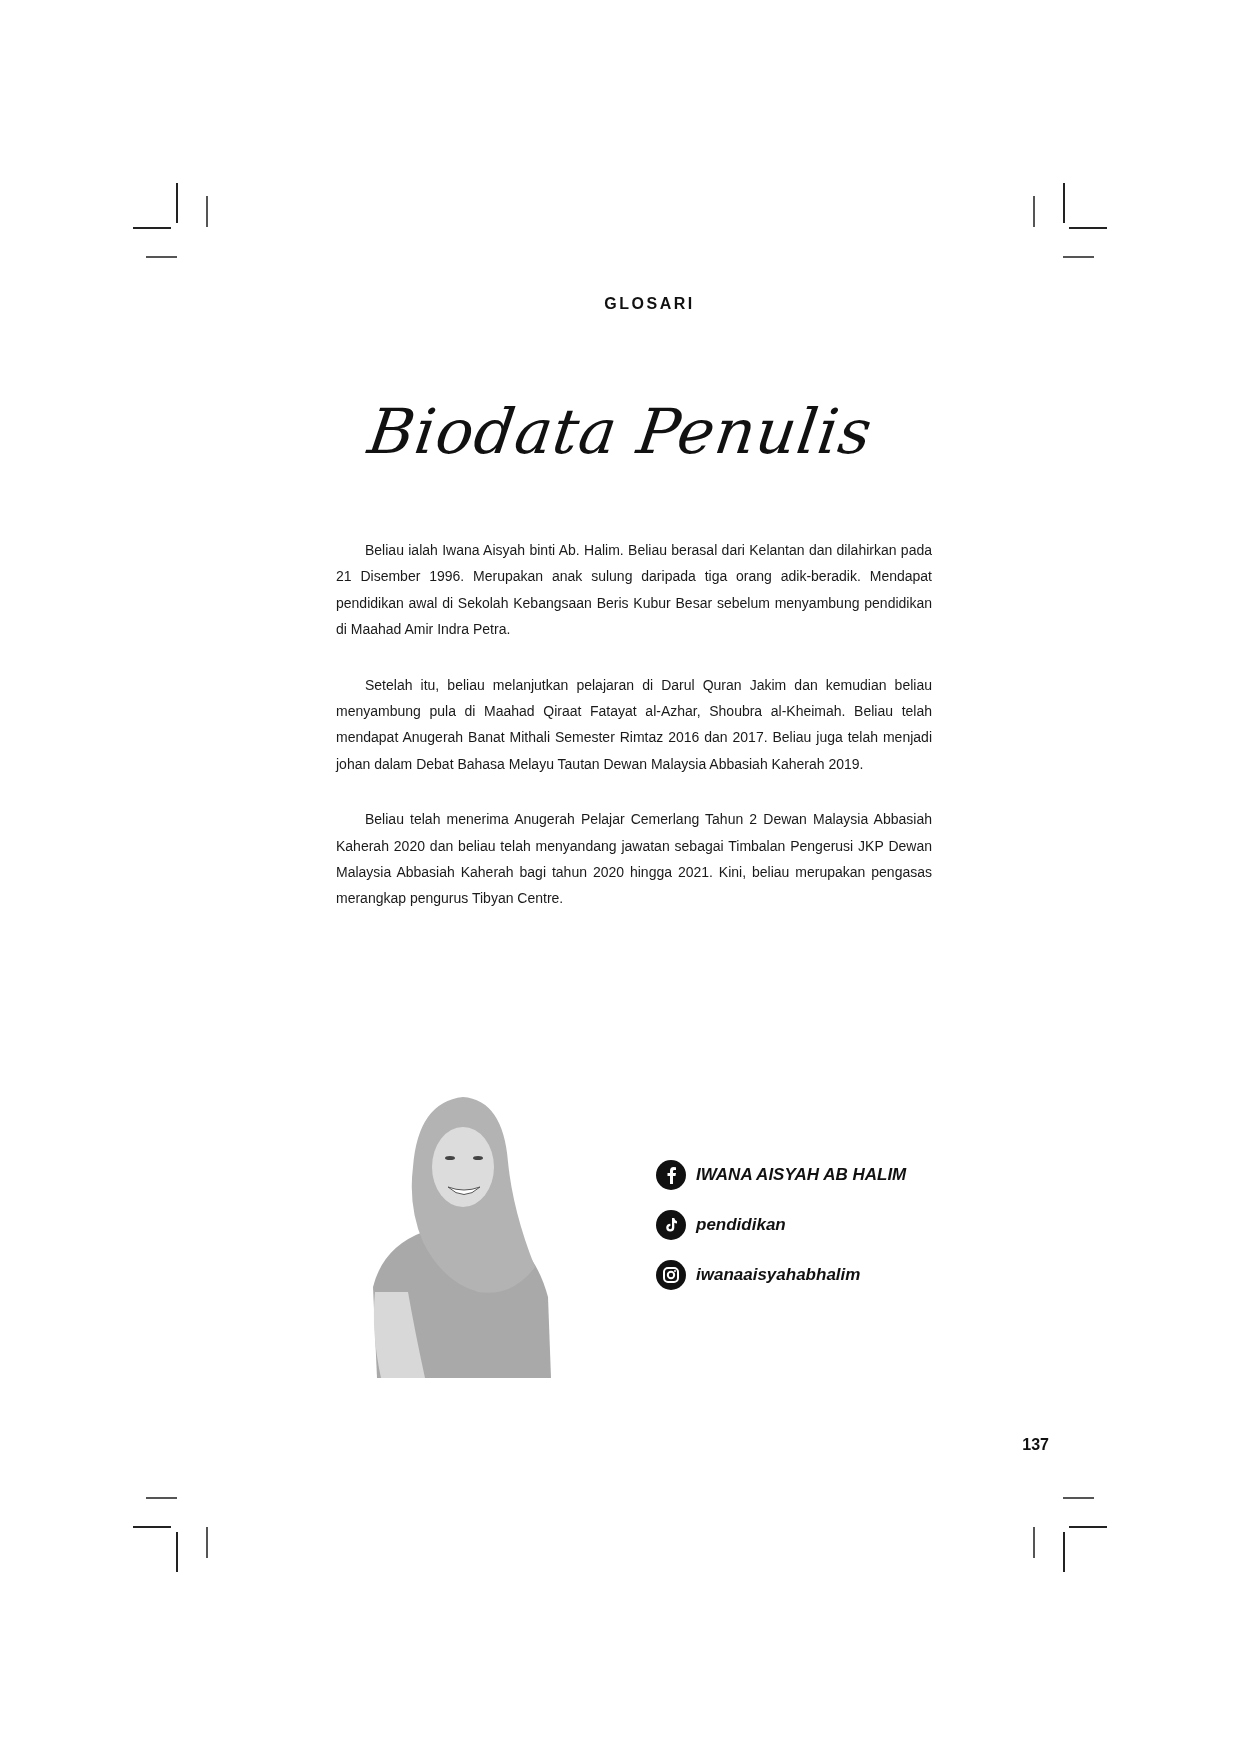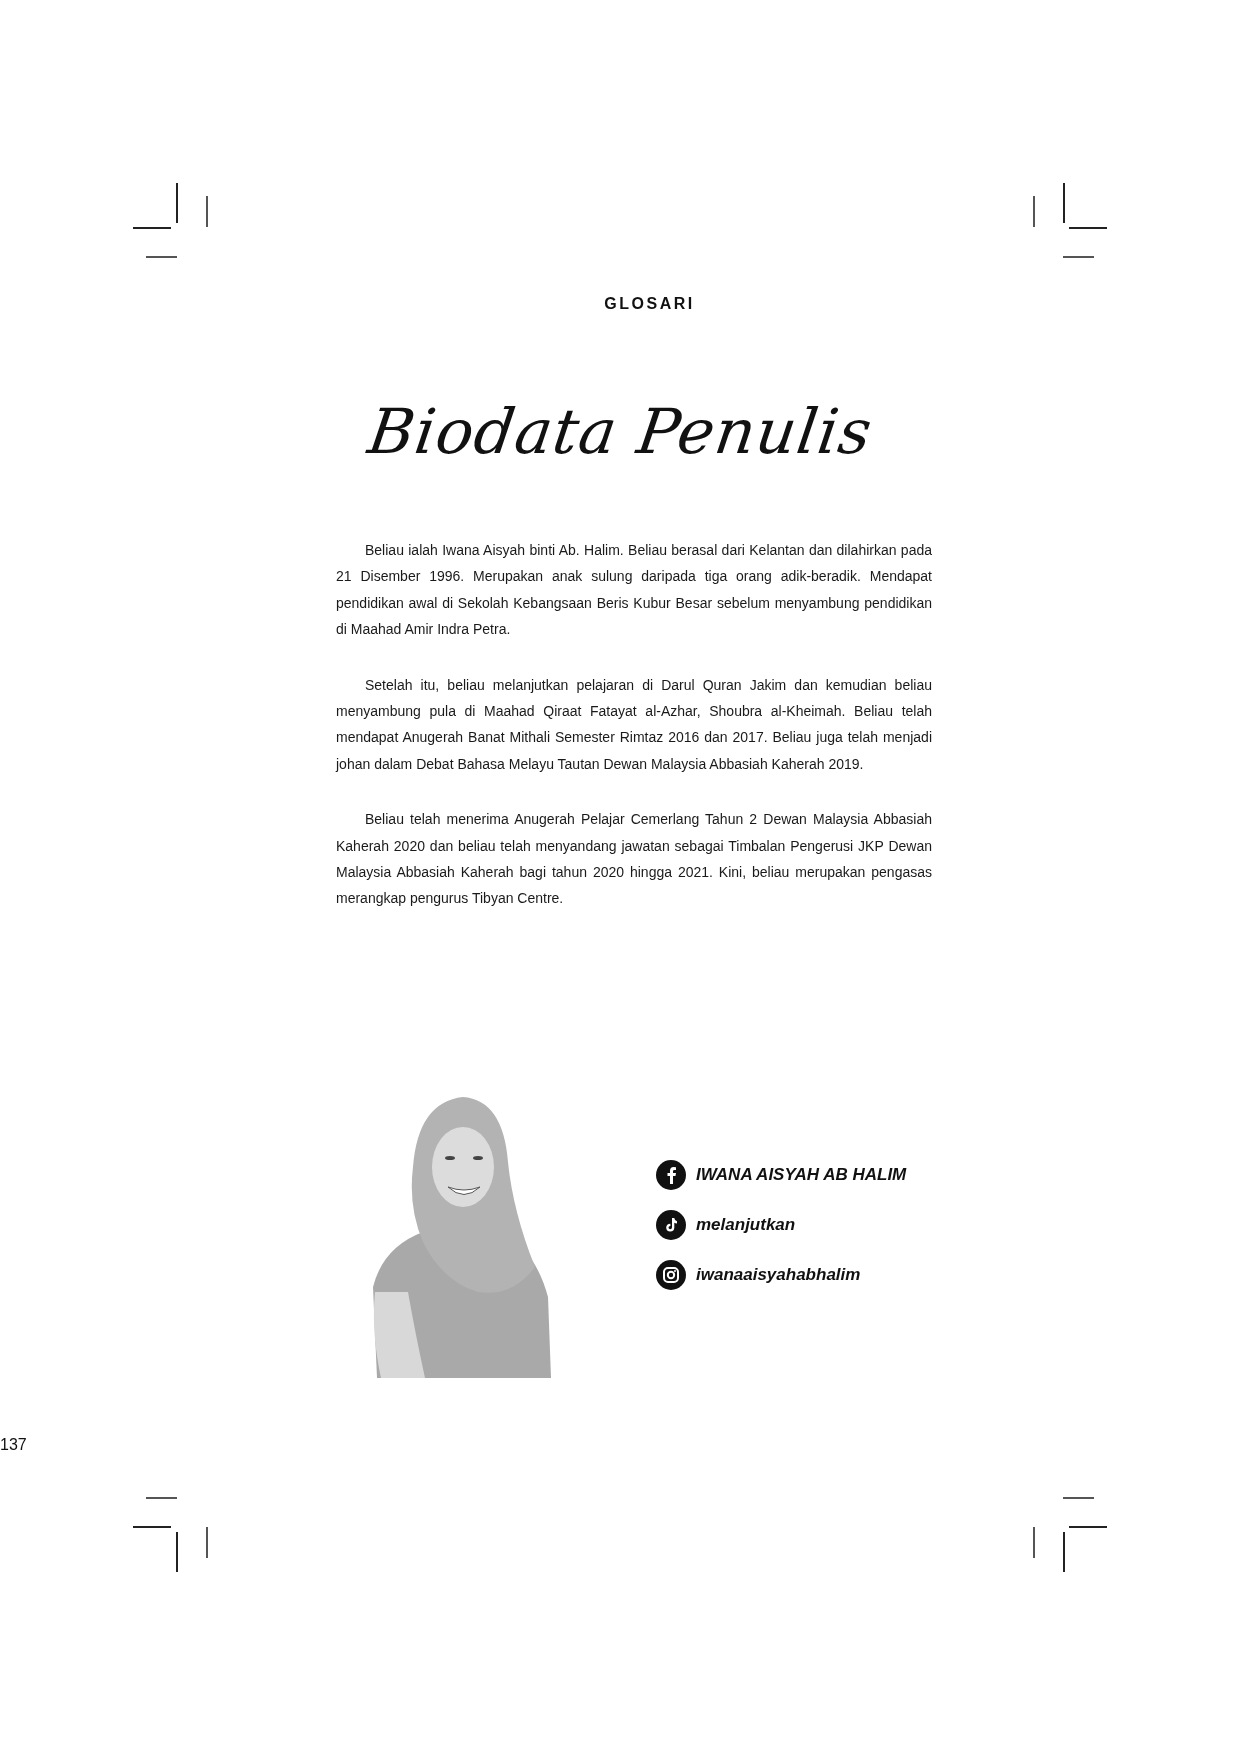--- a/index.html
+++ b/index.html
@@ -10,21 +10,21 @@
   .crop.light { background:#555; }
   .running-head { position:absolute; top:295px; left:0; width:1241px; text-align:center; font-size:16px; font-weight:bold; letter-spacing:2.5px; color:#111;padding-left:29px; }
   .title { position:absolute; top:395px; left:0; width:1241px; text-align:center; font-family:"DejaVu Serif", serif; font-style:italic; font-size:62px; color:#111; letter-spacing:1px; transform:skewX(-8deg); }
   .body-text { position:absolute; left:336px; width:596px; top:537px; font-size:14px; line-height:26.4px; color:#1a1a1a; }
   .body-text p { margin:0 0 29px 0; text-indent:29px; text-align:justify; }
   .photo { position:absolute; left:363px; top:1092px; width:190px; height:286px; }
   .contacts { position:absolute; left:656px; top:1160px; }
   .contact { display:flex; align-items:center; height:30px; margin-bottom:20px; }
   .contact .ic { width:30px; height:30px; border-radius:50%; background:#111; display:flex; align-items:center; justify-content:center; margin-right:10px; flex:none; }
   .contact .lbl { font-weight:bold; font-style:italic; font-size:17px; color:#111; }
-  .page-num { position:absolute; top:1436px; left:0; width:1049px; text-align:left; font-weight:normal; font-size:16px; color:#111; }
+  .page-num { position:absolute; top:1436px; left:0; width:1049px; text-align:right; font-weight:bold; font-size:16px; color:#111; }
 </style>
 </head>
 <body>
 
 <div class="crop v" style="left:176px;top:183px;height:40px;"></div>
 <div class="crop v light" style="left:206px;top:196px;height:31px;"></div>
 <div class="crop h" style="left:133px;top:227px;width:38px;"></div>
 <div class="crop h light" style="left:146px;top:256px;width:31px;"></div>
 
 <div class="crop v" style="left:1063px;top:183px;height:40px;"></div>
@@ -78,21 +78,21 @@
         </svg>
     </span>
     <span class="lbl">IWANA AISYAH AB HALIM</span>
   </div>
   <div class="contact">
     <span class="ic">
       <svg width="16" height="16" viewBox="0 0 16 16">
           <path d="M9 1 H11.3 Q11.6 3.8 14 4.3 V6.5 Q12.4 6.5 11.3 5.7 V10.5 Q11.3 14.5 7.2 14.6 Q3.3 14.5 3.2 10.6 Q3.4 6.8 7.4 6.7 V9 Q5.6 8.9 5.5 10.6 Q5.6 12.3 7.2 12.3 Q9 12.2 9 10.3 Z" fill="#fff"></path>
         </svg>
     </span>
-    <span class="lbl">melanjutkan</span>
+    <span class="lbl">pendidikan</span>
   </div>
   <div class="contact">
     <span class="ic">
       <svg width="18" height="18" viewBox="0 0 18 18">
           <rect x="2" y="2" width="14" height="14" rx="4" fill="none" stroke="#fff" stroke-width="2"></rect>
           <circle cx="9" cy="9" r="3.2" fill="none" stroke="#fff" stroke-width="2"></circle>
           <circle cx="13" cy="5" r="1" fill="#fff"></circle>
         </svg>
     </span>
     <span class="lbl">iwanaaisyahabhalim</span>

